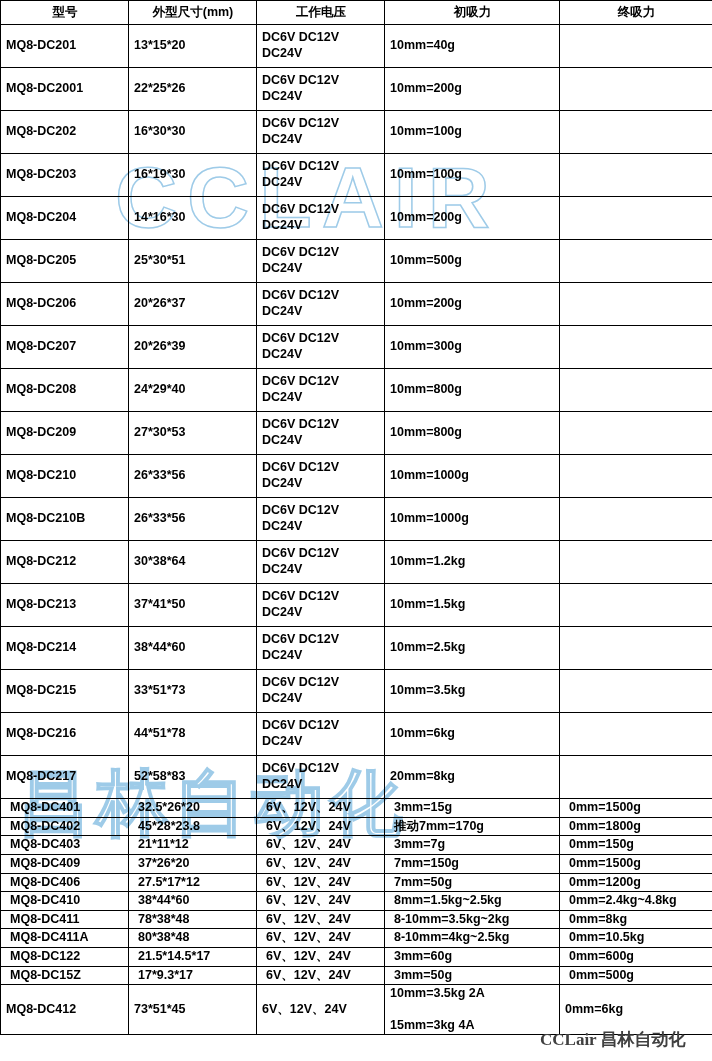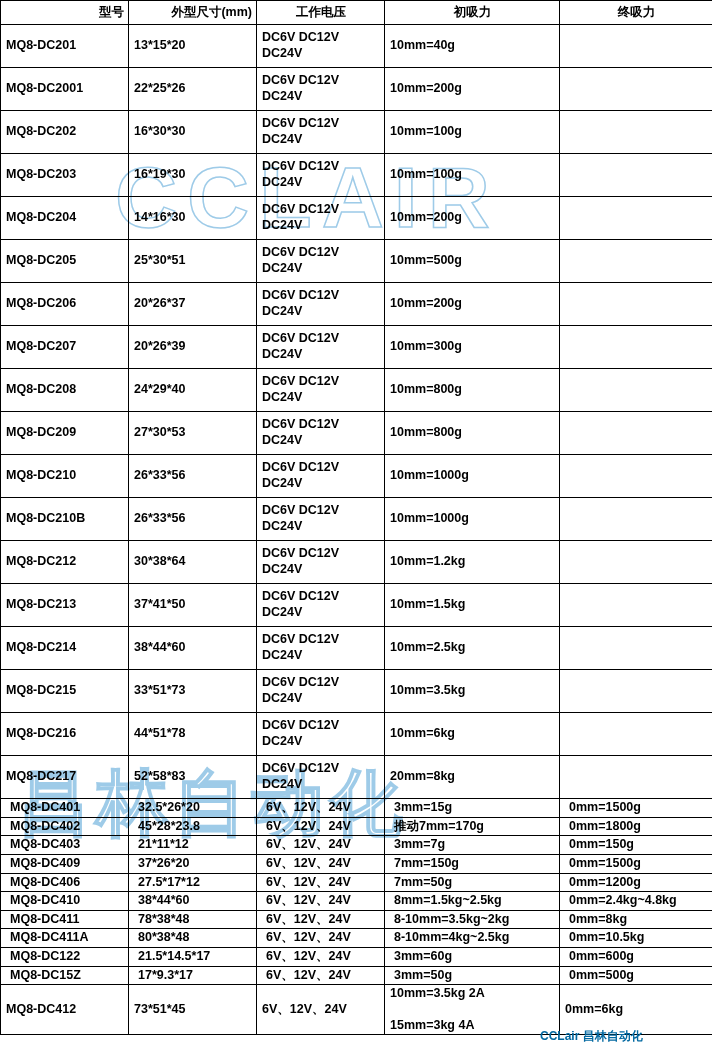--- a/index.html
+++ b/index.html
@@ -42,21 +42,21 @@
     font-weight: bold;
     background: transparent;
     white-space: pre-line;
   }
   table.spec thead th {
     height: 19px;
     vertical-align: middle;
     font-size: 12.5px;
   }
   table.spec thead th.center {
-    text-align: right;
+    text-align: center;
     margin-top: 20px;
   }
   table.spec thead th.left {
     text-align: center;
   }
   tr.tall td {
     height: 38px;
     vertical-align: middle;
   }
   tr.short td {
@@ -96,24 +96,24 @@
     font-family: "DejaVu Sans", sans-serif;
     letter-spacing: 6px;
     text-align: right;
     -webkit-text-stroke: 1.6px #9ecbe8;
   }
   .brandline {
     position: absolute;
     z-index: 4;
     left: 540px;
     top: 1028px;
-    font-size: 12px;
+    font-size: 17px;
     font-weight: bold;
-    color: #0369a1;
-    font-family: Liberation Sans, sans-serif;
+    color: #404040;
+    font-family: Liberation Serif, serif;
   }
 </style>
 </head>
 <body>
 
 <div id="sheet">
 
   <div class="watermark wm-top">CCLAIR</div>
   <div class="watermark wm-bottom">昌林自动化</div>
 

